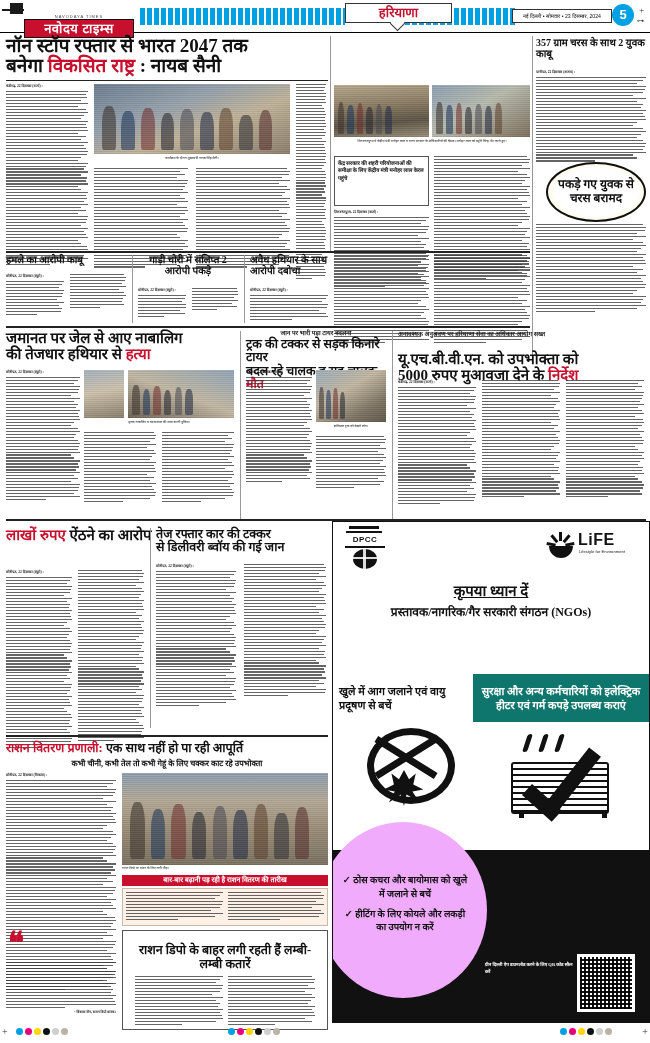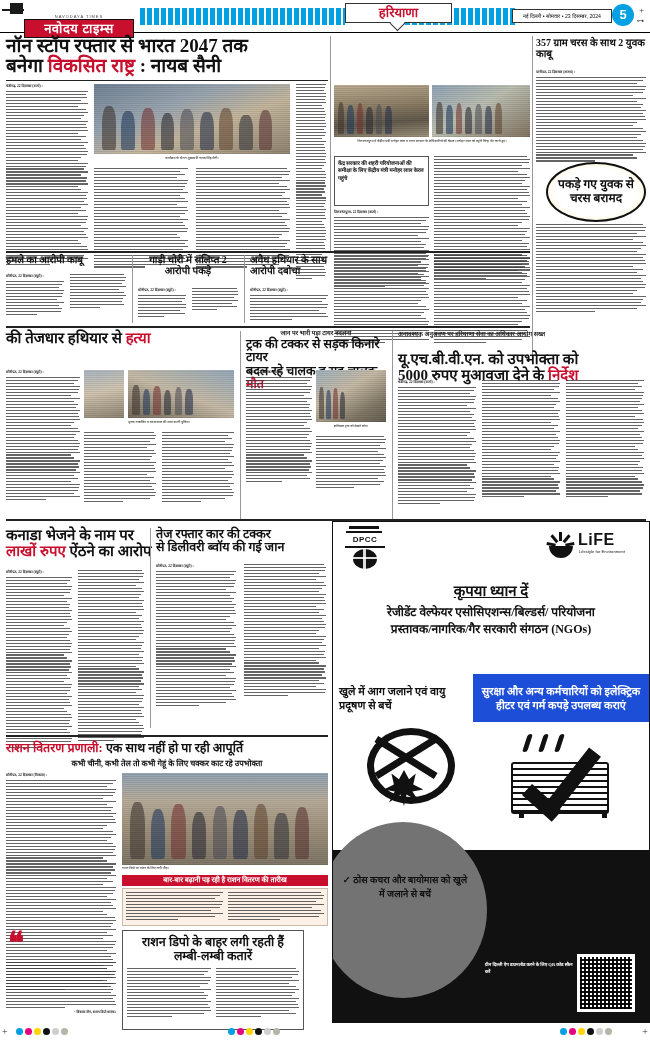--- a/index.html
+++ b/index.html
@@ -106,21 +106,21 @@
   .life-logo .bowl{position:absolute;left:2px;top:16px;width:24px;height:12px;border-radius:0 0 14px 14px;background:#111;}
   .life-logo .lt{position:absolute;left:31px;top:1px;font-size:16px;font-weight:bold;letter-spacing:.5px;font-family:"Liberation Sans",sans-serif;}
   .life-logo .ls{position:absolute;left:32px;top:19px;font-size:4.2px;line-height:1.25;font-family:"Liberation Sans",sans-serif;color:#222;}
 
   .ad-h1{position:absolute;left:0;top:58px;width:100%;text-align:center;font-size:15px;font-weight:bold;text-decoration:underline;}
   .ad-h2{position:absolute;left:12px;top:82px;width:292px;text-align:center;font-size:12px;font-weight:bold;line-height:1.45;}
 
   .ad-split{position:absolute;top:152px;left:0;width:100%;height:48px;}
   .ad-left-txt{position:absolute;left:0;top:0;width:140px;height:100%;background:#fff;display:flex;align-items:center;padding-left:6px;box-sizing:border-box;}
   .ad-left-txt span{font-size:11px;font-weight:bold;line-height:1.3;}
-  .ad-right-blk{position:absolute;left:140px;top:0;width:176px;height:48px;background:#1d4ed8;color:#fff;display:flex;align-items:center;justify-content:flex-start;text-align:center;}
+  .ad-right-blk{position:absolute;left:140px;top:0;width:176px;height:48px;background:#0f766e;color:#fff;display:flex;align-items:center;justify-content:flex-start;text-align:center;}
   .ad-right-blk span{font-size:11px;font-weight:bold;line-height:1.3;}
 
   .ad-icons{position:absolute;left:0;top:200px;width:100%;height:128px;background:#fff;}
   .noburn{position:absolute;left:28px;top:6px;width:86px;height:86px;}
   .noburn .ring{position:absolute;left:6px;top:0;width:74px;height:62px;border:7px solid #111;border-radius:50%;}
   .noburn .slash{position:absolute;left:10px;top:26px;width:70px;height:7px;background:#111;transform:rotate(-32deg);}
   .noburn .slash2{position:absolute;left:10px;top:26px;width:70px;height:7px;background:#111;transform:rotate(32deg);}
   .noburn .fire{position:absolute;left:22px;top:42px;width:42px;height:36px;background:#111;
         clip-path:polygon(50% 0,62% 26%,78% 10%,72% 40%,96% 54%,70% 60%,86% 88%,56% 68%,50% 100%,42% 68%,14% 90%,28% 60%,2% 54%,26% 40%,20% 10%,38% 26%);}
 
@@ -130,21 +130,21 @@
   .heater .leg1{position:absolute;left:16px;top:78px;width:5px;height:8px;background:#111;}
   .heater .leg2{position:absolute;right:16px;top:78px;width:5px;height:8px;background:#111;}
   .heater .w1,.heater .w2,.heater .w3{position:absolute;top:2px;width:5px;height:18px;background:#111;border-radius:3px;transform:skewX(-18deg);}
   .heater .w1{left:22px}.heater .w2{left:38px}.heater .w3{left:54px}
   .tick{position:absolute;left:20px;top:16px;width:92px;height:76px;}
   .tick i{position:absolute;background:#111;}
   .tick i:first-child{left:4px;top:34px;width:40px;height:15px;transform:rotate(42deg);transform-origin:left center;}
   .tick i:last-child{left:24px;top:58px;width:78px;height:15px;transform:rotate(-52deg);transform-origin:left center;}
 
   .ad-bottom{position:absolute;left:0;top:328px;width:100%;height:172px;background:#111;color:#fff;}
-  .circ{position:absolute;left:-14px;top:-28px;width:168px;height:176px;border-radius:50%;background:#737373;color:#111;}
+  .circ{position:absolute;left:-14px;top:-28px;width:168px;height:176px;border-radius:50%;background:#f0abfc;color:#111;}
   .circ .ct{position:absolute;left:20px;top:52px;width:132px;text-align:center;font-size:9.5px;font-weight:bold;line-height:1.45;}
   .ad-slogan{position:absolute;left:156px;top:14px;width:152px;text-align:center;}
   .ad-slogan .s1{font-size:12px;font-weight:bold;line-height:1.35;}
   .ad-slogan .s2{font-size:8.5px;font-weight:bold;margin-top:3px;}
   .ad-slogan .s3{font-size:6.8px;font-weight:bold;margin-top:2px;font-family:"Liberation Serif",serif;}
   .qr-note{position:absolute;left:152px;top:112px;width:92px;font-size:4.6px;line-height:1.45;font-weight:bold;}
   .qr{position:absolute;right:14px;top:104px;width:52px;height:52px;background:#fff;
      background-image:
        repeating-linear-gradient(90deg,#111 0 2px,#fff 2px 4px),
        repeating-linear-gradient(0deg,#111 0 2px,#fff 2px 4px);
@@ -755,20 +755,21 @@
         <i class="s6"></i>
         <i class="s1"></i>
         <i class="s3"></i>
         <i class="last"></i>
     </span>
   </div>
 
   <div class="hrule2" style="left:6px;top:326px;width:524px;"></div>
 
   <div style="position:absolute;left:6px;top:331px;width:228px;" class="hl hl-lg">
+    <div>जमानत पर जेल से आए नाबालिग</div>
     <div>
       <span>की तेजधार हथियार से </span><span class="red">हत्या</span>
     </div>
   </div>
 
   <div class="body-col" style="position:absolute;left:6px;top:370px;width:74px;">
     <span class="dl">सोनीपत, 22 दिसम्बर (ब्यूरो) :</span>
     <span class="fake-lines">
       <i class="s1"></i>
         <i class="s2"></i>
@@ -1109,21 +1110,20 @@
       <i class="s4"></i>
         <i class="s6"></i>
         <i class="s2"></i>
         <i class="last"></i>
     </span>
   </div>
 
   <div class="hrule2" style="left:6px;top:519px;width:640px;"></div>
 
   <div style="position:absolute;left:6px;top:528px;width:210px;" class="hl hl-lg">
-    <div>कनाडा भेजने के नाम पर</div>
     <div>
       <span class="red">लाखों रुपए</span><span> ऐंठने का आरोप</span>
     </div>
   </div>
 
   <div class="body-col" style="position:absolute;left:6px;top:570px;width:66px;">
     <span class="dl">सोनीपत, 22 दिसम्बर (ब्यूरो) :</span>
     <span class="fake-lines">
       <i class="s1"></i>
         <i class="s2"></i>
@@ -1478,21 +1478,21 @@
           <i class="s1"></i>
           <i class="s5"></i>
         <i class="s2"></i>
           <i class="s1"></i>
           <i class="s6"></i>
           <i class="last"></i>
       </span>
     </div>
   </div>
 
-  <div class="greybox" style="left:122px;top:930px;width:182px;height:100px;padding:4px;box-sizing:border-box;">
+  <div class="greybox" style="left:122px;top:930px;width:206px;height:100px;padding:12px;box-sizing:border-box;">
     <div class="hl hl-md" style="text-align:center;line-height:1.15;">राशन डिपो के बाहर लगी रहती हैं लम्बी-लम्बी कतारें</div>
     <div style="display:flex;gap:5px;margin-top:4px;">
       <span class="fake-lines" style="flex:1">
         <i class="s1"></i>
           <i class="s2"></i>
           <i class="s3"></i>
           <i class="s1"></i>
           <i class="s4"></i>
           <i class="s2"></i>
         <i class="s5"></i>
@@ -1572,21 +1572,20 @@
           <i style="transform:rotate(80deg)"></i>
         <i style="transform:rotate(-80deg)"></i>
       </div>
       <div class="bowl"></div>
       <div class="lt">LiFE</div>
       <div class="ls">Lifestyle for Environment</div>
     </div>
 
     <div class="ad-h1">कृपया ध्यान दें</div>
     <div class="ad-h2">
-      <div>रेजीडेंट वेल्फेयर एसोसिएशन्स/बिल्डर्स/ परियोजना</div>
       <div>प्रस्तावक/नागरिक/गैर सरकारी संगठन (NGOs)</div>
     </div>
 
     <div class="ad-split">
       <div class="ad-left-txt">
         <span>खुले में आग जलाने एवं वायु प्रदूषण से बचें</span>
       </div>
       <div class="ad-right-blk">
         <span>सुरक्षा और अन्य कर्मचारियों को इलेक्ट्रिक हीटर एवं गर्म कपड़े उपलब्ध कराएं</span>
       </div>
@@ -1611,20 +1610,21 @@
             <i></i>
           </div>
       </div>
     </div>
 
     <div class="ad-bottom">
       <div class="circ">
         <div class="ct">
           <div>✓ ठोस कचरा और बायोमास को खुले में जलाने से बचें</div>
           <div style="height:6px"></div>
+          <div>✓ हीटिंग के लिए कोयले और लकड़ी का उपयोग न करें</div>
         </div>
       </div>
       <div class="qr-note">ग्रीन दिल्ली ऐप डाउनलोड करने के लिए QR कोड स्कैन करें</div>
       <div class="qr"></div>
     </div>
   </div>
 
   <div class="crop-tl">+</div>
   <div class="regdots" style="left:16px;">
     <b class="d-c"></b>

